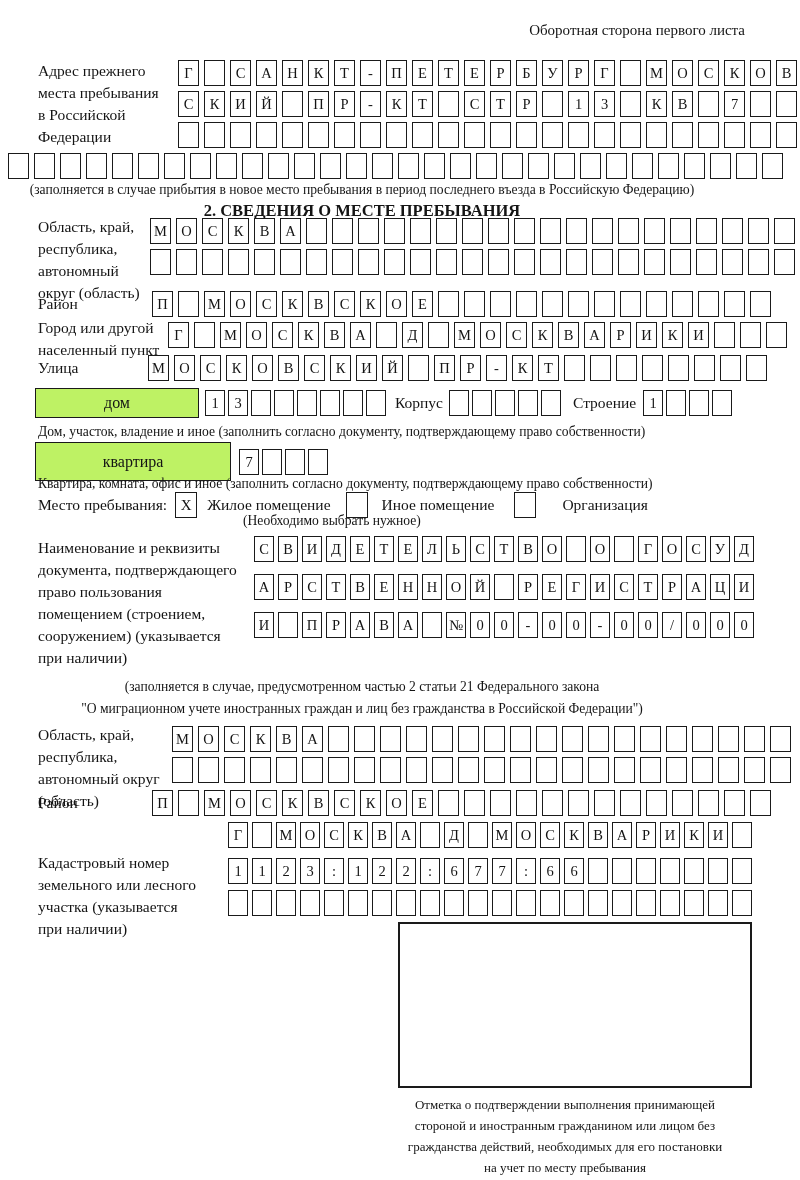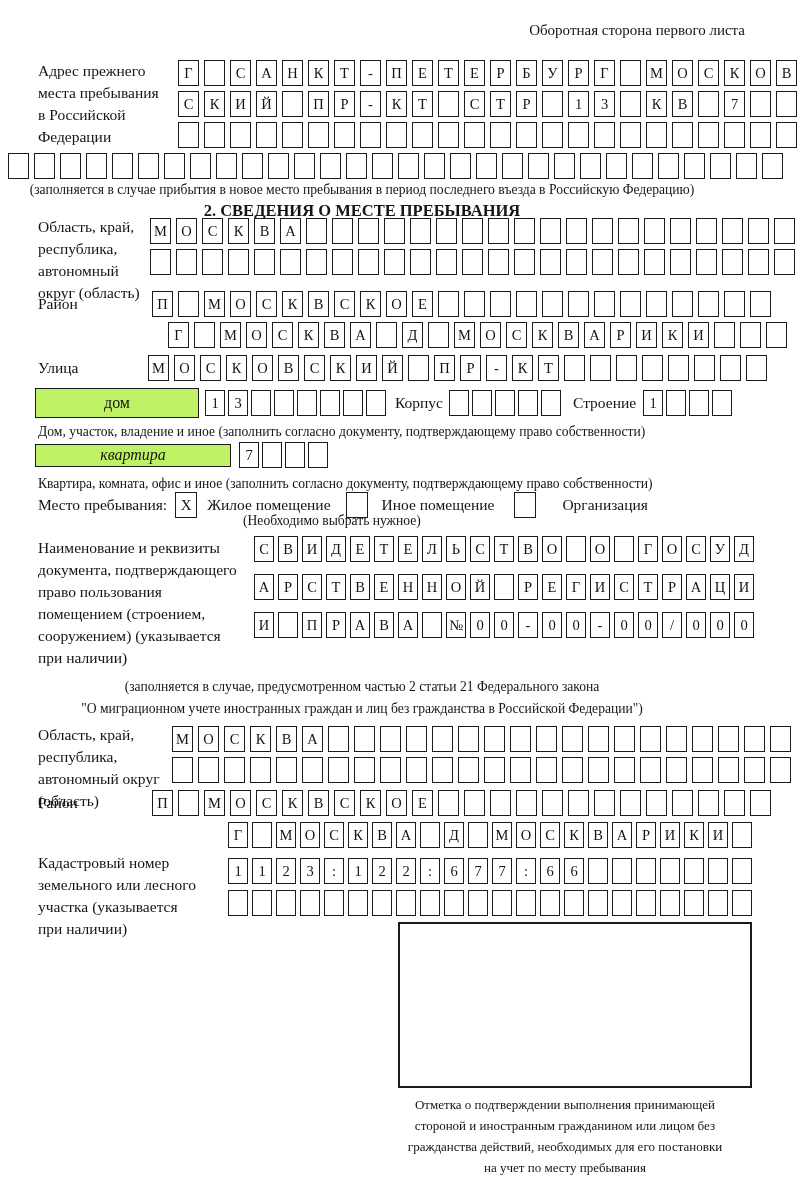--- a/index.html
+++ b/index.html
@@ -251,20 +251,24 @@
       <span class="cell"></span>
       <span class="cell"></span>
       <span class="cell"></span>
       <span class="cell"></span>
       <span class="cell"></span>
       <span class="cell"></span>
       <span class="cell"></span>
       <span class="cell"></span>
     </div>
 
+  <div class="abs lbl" style="left:38px; top:317px;">
+    <div>Город или другой</div>
+    <div>населенный пункт</div>
+  </div>
   <div class="abs cellrow" style="left:168px; top:322px;">
       <span class="cell">Г</span>
       <span class="cell"></span>
       <span class="cell">М</span>
       <span class="cell">О</span>
       <span class="cell">С</span>
       <span class="cell">К</span>
       <span class="cell">В</span>
       <span class="cell">А</span>
       <span class="cell"></span>
@@ -337,21 +341,21 @@
     <div class="cellrow compact" style="margin-left:7px;">
         <span class="cell">1</span>
         <span class="cell"></span>
         <span class="cell"></span>
         <span class="cell"></span>
       </div>
   </div>
   <div class="abs note" style="left:38px; top:424px;">Дом, участок, владение и иное (заполнить согласно документу, подтверждающему право собственности)</div>
 
   <div class="abs inline-line" style="left:35px; top:442px;">
-    <div class="widebox" style="width:196px; height:23px;font-style:italic;">квартира</div>
+    <div class="widebox" style="width:196px; height:39px;">квартира</div>
     <div class="cellrow compact" style="margin-left:8px;">
         <span class="cell">7</span>
         <span class="cell"></span>
         <span class="cell"></span>
         <span class="cell"></span>
       </div>
   </div>
   <div class="abs note" style="left:38px; top:476px;">Квартира, комната, офис и иное (заполнить согласно документу, подтверждающему право собственности)</div>
 
   <div class="abs inline-line" style="left:38px; top:492px;">

